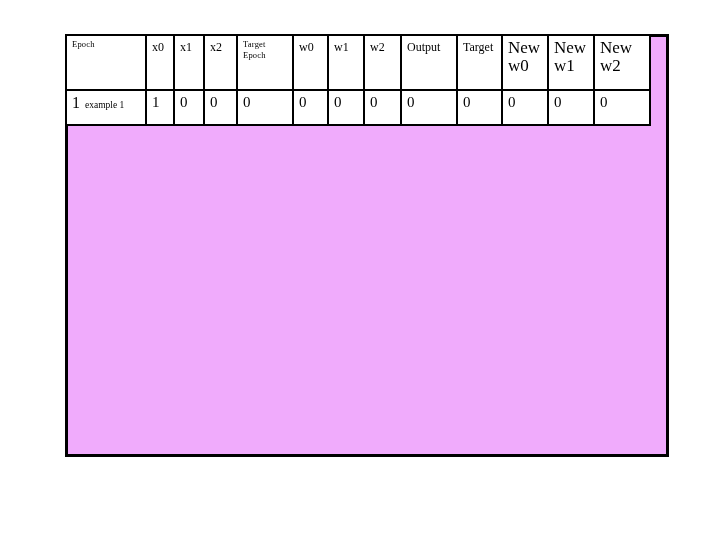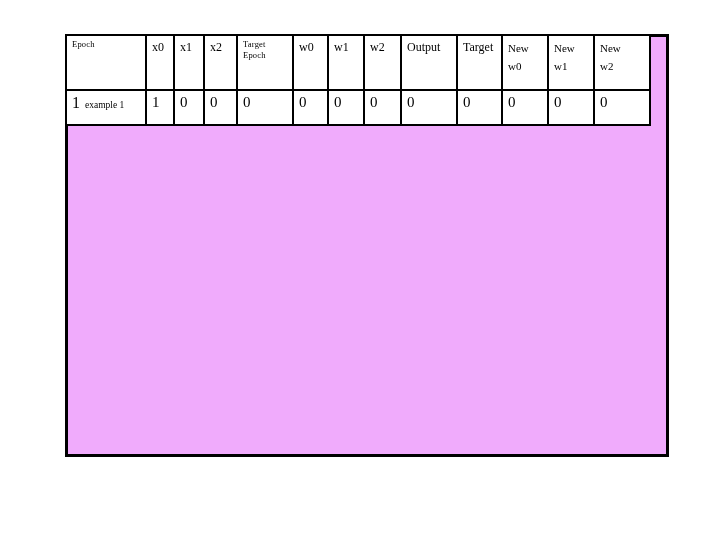--- a/index.html
+++ b/index.html
@@ -55,21 +55,21 @@
   .h-tiny {
     font-size: 8.5px;
     line-height: 11px;
     letter-spacing: 0.2px;
   }
   .h-norm {
     font-size: 12px;
     line-height: 17px;
   }
   .h-wrap {
-    font-size: 11px;
+    font-size: 17px;
     line-height: 18px;
   }
   .h-wrap .l2 { display: block; }
 
   
   .d-val {
     font-size: 15px;
     line-height: 17px;
   }
   .epoch-cell .big {

